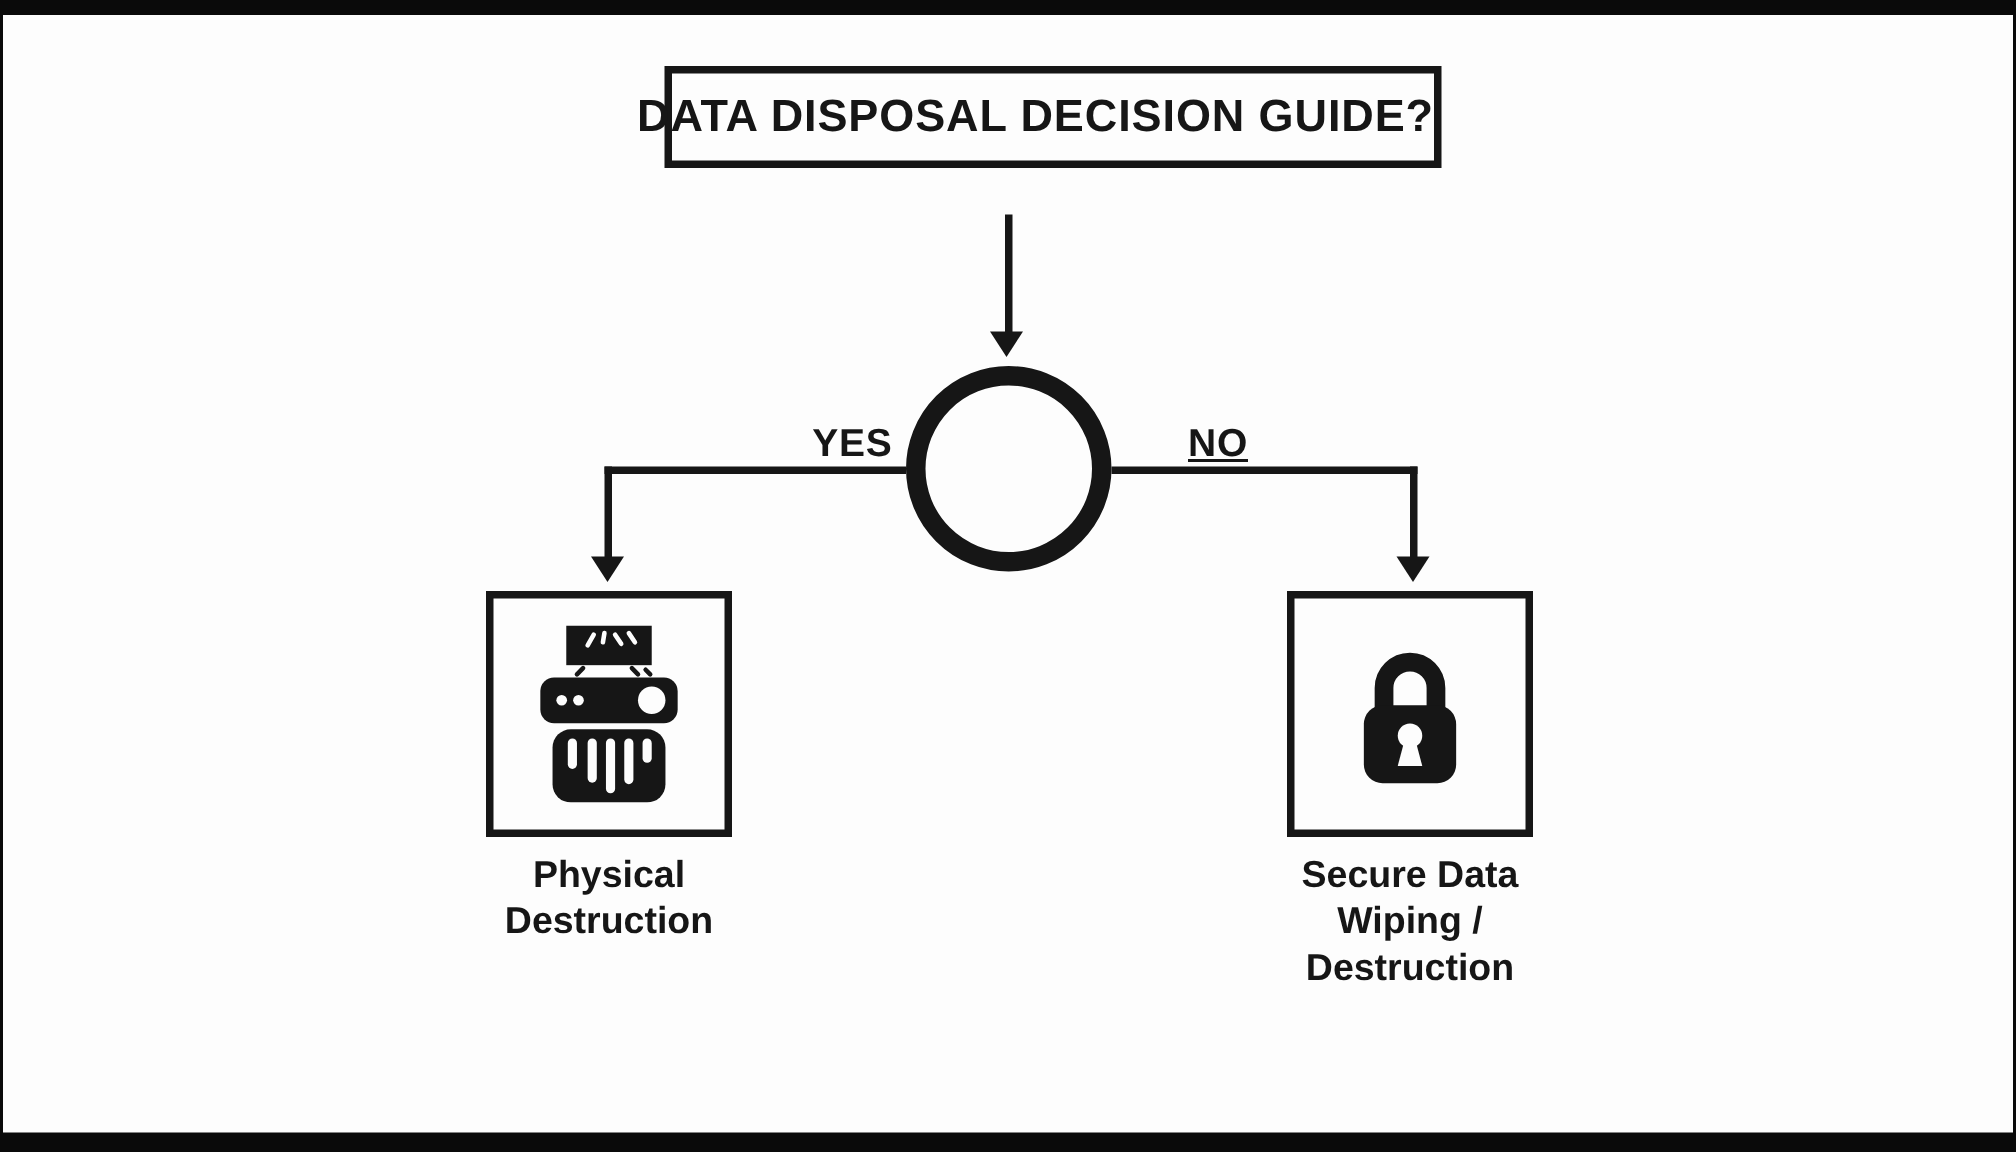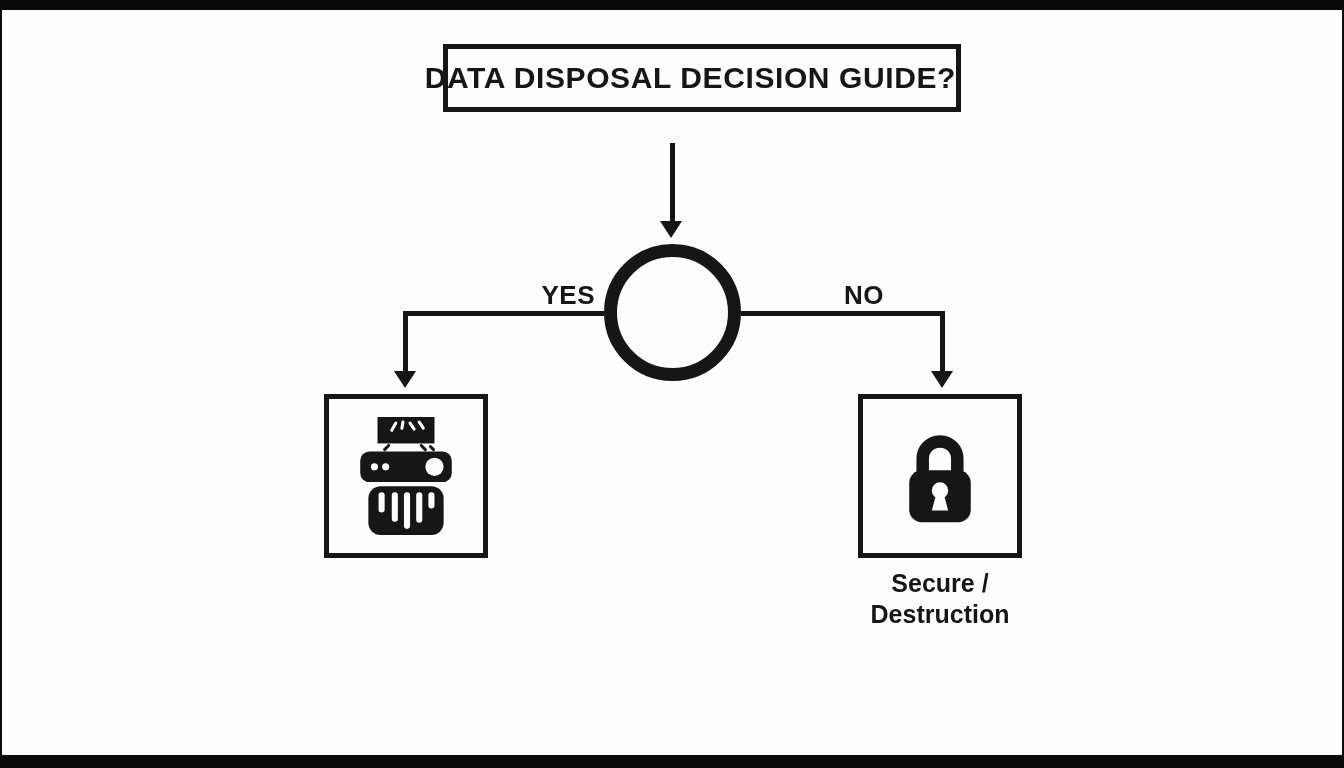--- a/index.html
+++ b/index.html
@@ -44,21 +44,21 @@
     position:absolute;left:604px;top:244px;width:137px;height:137px;
     box-sizing:border-box;border:13px solid var(--ink);border-radius:50%;
     background:var(--paper);
   }
 
   .branch-label{
     position:absolute;width:100px;text-align:right;
     font-size:26px;font-weight:700;letter-spacing:.5px;
   }
   .branch-label.yes{left:495px;top:280px;}
-  .branch-label.no{left:784px;top:280px;}
+  .branch-label.no{left:732px;top:280px;text-decoration:underline;}
 
   .outcome-box{
     position:absolute;top:394px;width:164px;height:164px;
     box-sizing:border-box;border:5px solid var(--ink);
     display:flex;align-items:center;justify-content:center;
     background:var(--paper);
   }
   .outcome-box.left{left:324px;}
   .outcome-box.right{left:858px;}
 
@@ -128,30 +128,35 @@
       <rect class="ink-fill" x="8" y="68" width="74" height="48" rx="12"></rect>
       <g class="paper-fill">
         <rect x="18" y="74" width="6" height="20" rx="3"></rect>
         <rect x="31" y="74" width="6" height="29" rx="3"></rect>
         <rect x="43" y="74" width="6" height="36" rx="3"></rect>
         <rect x="55" y="74" width="6" height="30" rx="3"></rect>
         <rect x="67" y="74" width="6" height="16" rx="3"></rect>
       </g>
     </svg>
   </div>
+  <div class="outcome-label left">
+    <div>Physical</div>
+    <div>Destruction</div>
+  </div>
 
   <div class="outcome-box right">
     <svg width="78" height="100" viewBox="0 0 80 104">
 
       <path class="ink-stroke" d="M22 52 V34 a18 18 0 0 1 36 0 V52" fill="none" stroke-width="13"></path>
 
       <rect class="ink-fill" x="8" y="46" width="64" height="54" rx="13"></rect>
 
       <circle class="paper-fill" cx="40" cy="67" r="8.5"></circle>
       <path class="paper-fill" d="M36 71 h8 l4.5 17 h-17 z"></path>
     </svg>
   </div>
   <div class="outcome-label right">
-    <div>Secure /</div>
+    <div>Secure Data</div>
+    <div>Wiping /</div>
     <div>Destruction</div>
   </div>
 
 </div>
 
 </body></html>

